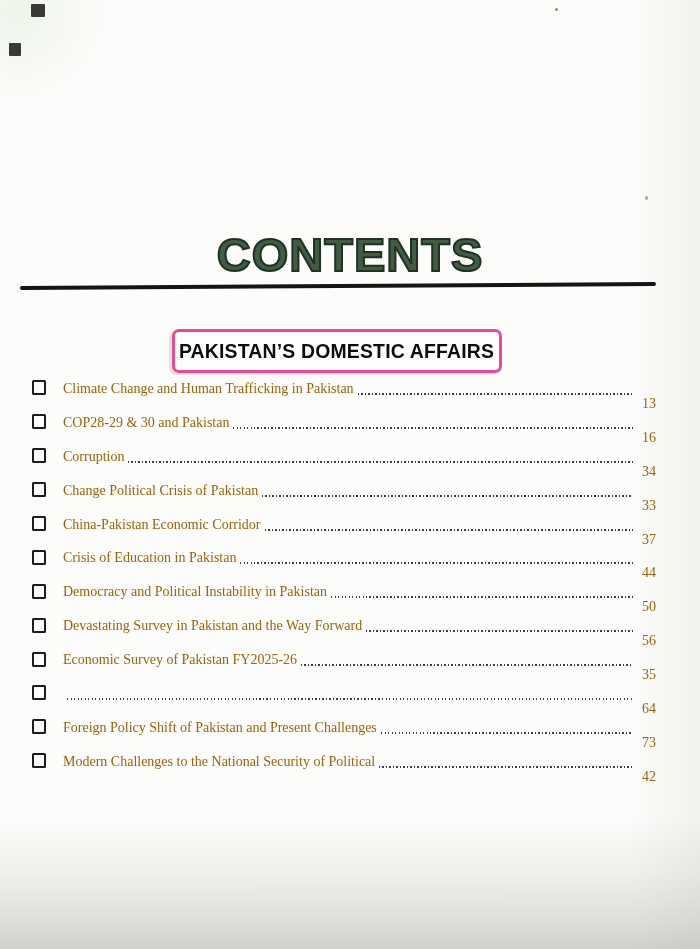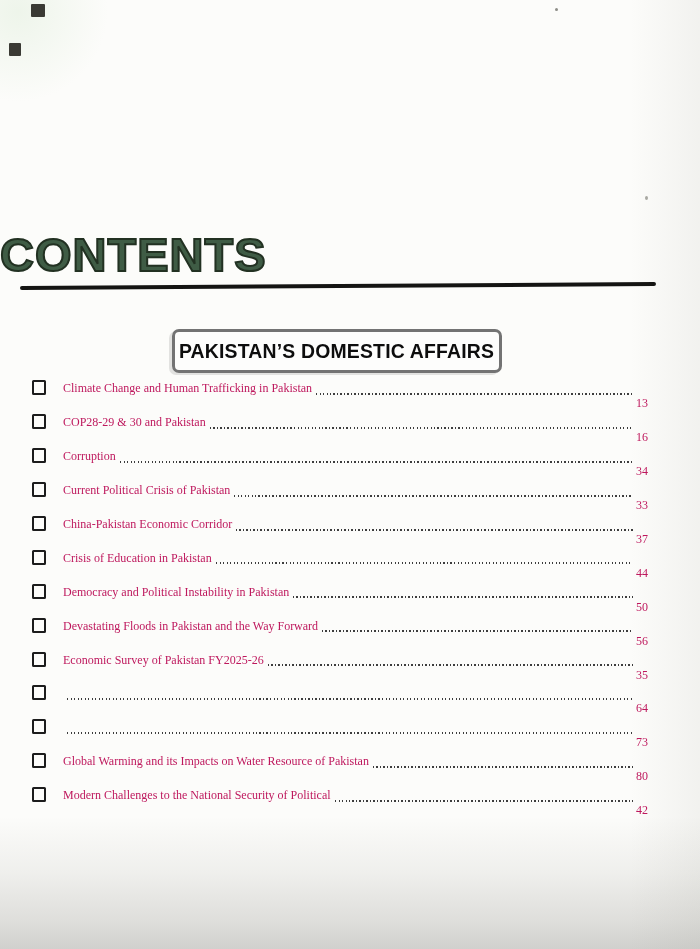--- a/index.html
+++ b/index.html
@@ -16,73 +16,74 @@
         rgba(118,117,110,0.22) 97%,
         rgba(108,108,102,0.30) 100%),
       #fcfcfa;
   }
   .artifact{position:absolute;}
   .sq{background:#3a3a34;border-radius:1px;}
   .speck{border-radius:50%;}
 
   .page-title{
     position:absolute;left:0;top:227px;width:700px;
+    text-align:center;
     font-family:"Liberation Sans", sans-serif;
     font-weight:800;
     font-size:47px;
     letter-spacing:1px;
     color:#3f5c45;
     -webkit-text-stroke:2px #223122;
     text-shadow:0 0 1px #223122;
   }
   .rule{
     position:absolute;left:20px;top:284px;width:636px;height:4px;
     background:#151513;
     transform:rotate(-0.35deg);
     border-radius:2px;
   }
   .section-box{
     position:absolute;left:172px;top:329px;width:330px;height:44px;
-    border:3px solid #737373;border-radius:7px;
+    border:3px solid #ec4899;border-radius:7px;
     display:flex;align-items:center;justify-content:center;
     box-sizing:border-box;
     background:rgba(255,255,255,0.4);
     box-shadow:-3px 2px 0 rgba(40,40,40,0.12);
   }
   .section-box .label{
     font-family:"Liberation Sans", sans-serif;
     font-weight:bold;font-size:20px;letter-spacing:0.2px;
     color:#0d0d0d;
     transform:scaleX(0.97);
     white-space:nowrap;
   }
   .toc{
     position:absolute;left:30px;top:372px;width:626px;
   }
   .toc-row{
     height:33.9px;
     display:flex;align-items:center;
-    color:#be185d;
-    font-size:12px;
+    color:#a16207;
+    font-size:14px;
     font-family:Liberation Serif, serif;
   }
   .bullet{
     width:10px;height:11px;
     border:2px solid #1c1c1c;border-radius:1.5px;
     margin:0 17px 2px 2px;
     flex:0 0 auto;
   }
   .toc-title{white-space:nowrap;}
   .leader{
     flex:1;height:2px;margin:0 3px 0 4px;
     align-self:center;transform:translateY(5px);
     background-image:repeating-linear-gradient(to right,#3d3d3d 0 1.4px, rgba(0,0,0,0) 1.4px 3.5px);
   }
   .toc-page{
-    flex:0 0 auto;min-width:20px;text-align:left;white-space:nowrap;margin-top:30px;
+    flex:0 0 auto;min-width:20px;text-align:right;white-space:nowrap;margin-top:30px;
   }
 </style>
 </head>
 <body>
 
 <div class="artifact sq" style="left:31px;top:4px;width:14px;height:13px;"></div>
 <div class="artifact sq" style="left:9px;top:43px;width:12px;height:13px;"></div>
 <div class="artifact speck" style="left:555px;top:8px;width:3px;height:3px;background:#8d8d87;"></div>
 <div class="artifact speck" style="left:645px;top:196px;width:3px;height:4px;background:#a8a8a2;"></div>
 
@@ -112,21 +113,21 @@
   <div class="toc-row">
     <span class="bullet"></span>
     <span class="toc-title">Corruption</span>
     <span class="leader"></span>
     <span class="toc-page">34</span>
   </div>
 
 
   <div class="toc-row">
     <span class="bullet"></span>
-    <span class="toc-title">Current Political Crisis of Pakistan</span>
+    <span class="toc-title">Change Political Crisis of Pakistan</span>
     <span class="leader"></span>
     <span class="toc-page">33</span>
   </div>
 
   <div class="toc-row">
     <span class="bullet"></span>
     <span class="toc-title">China-Pakistan Economic Corridor</span>
     <span class="leader"></span>
     <span class="toc-page">37</span>
   </div>
@@ -140,50 +141,45 @@
 
   <div class="toc-row">
     <span class="bullet"></span>
     <span class="toc-title">Democracy and Political Instability in Pakistan</span>
     <span class="leader"></span>
     <span class="toc-page">50</span>
   </div>
 
   <div class="toc-row">
     <span class="bullet"></span>
-    <span class="toc-title">Devastating Floods in Pakistan and the Way Forward</span>
+    <span class="toc-title">Devastating Survey in Pakistan and the Way Forward</span>
     <span class="leader"></span>
     <span class="toc-page">56</span>
   </div>
 
   <div class="toc-row">
     <span class="bullet"></span>
     <span class="toc-title">Economic Survey of Pakistan FY2025-26</span>
     <span class="leader"></span>
     <span class="toc-page">35</span>
   </div>
 
   <div class="toc-row">
     <span class="bullet"></span>
     <span class="leader"></span>
     <span class="toc-page">64</span>
   </div>
 
   <div class="toc-row">
     <span class="bullet"></span>
+    <span class="toc-title">Foreign Policy Shift of Pakistan and Present Challenges</span>
     <span class="leader"></span>
     <span class="toc-page">73</span>
   </div>
 
-  <div class="toc-row">
-    <span class="bullet"></span>
-    <span class="toc-title">Global Warming and its Impacts on Water Resource of Pakistan</span>
-    <span class="leader"></span>
-    <span class="toc-page">80</span>
-  </div>
 
   <div class="toc-row">
     <span class="bullet"></span>
     <span class="toc-title">Modern Challenges to the National Security of Political</span>
     <span class="leader"></span>
     <span class="toc-page">42</span>
   </div>
 
 </div>
 

